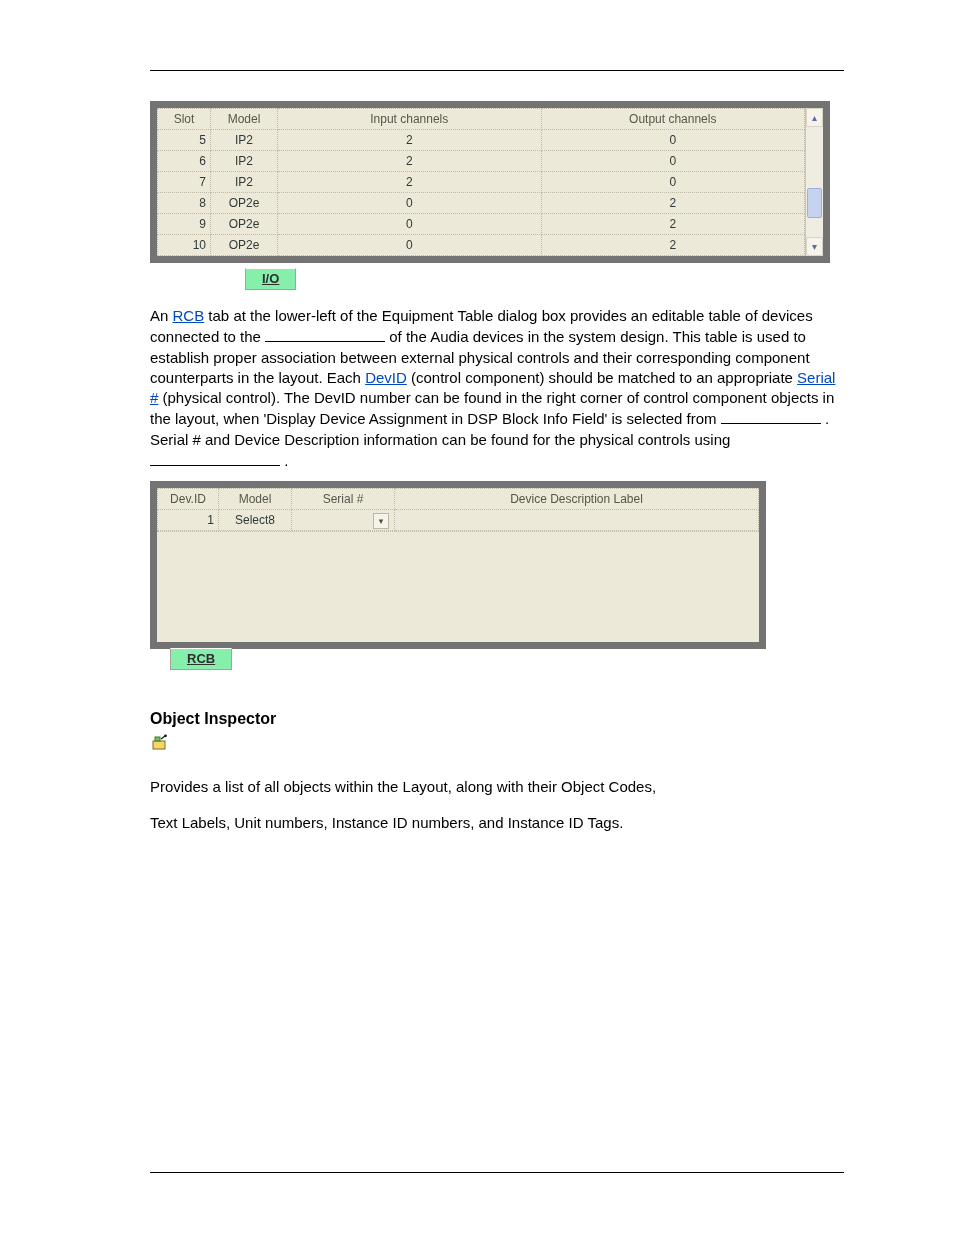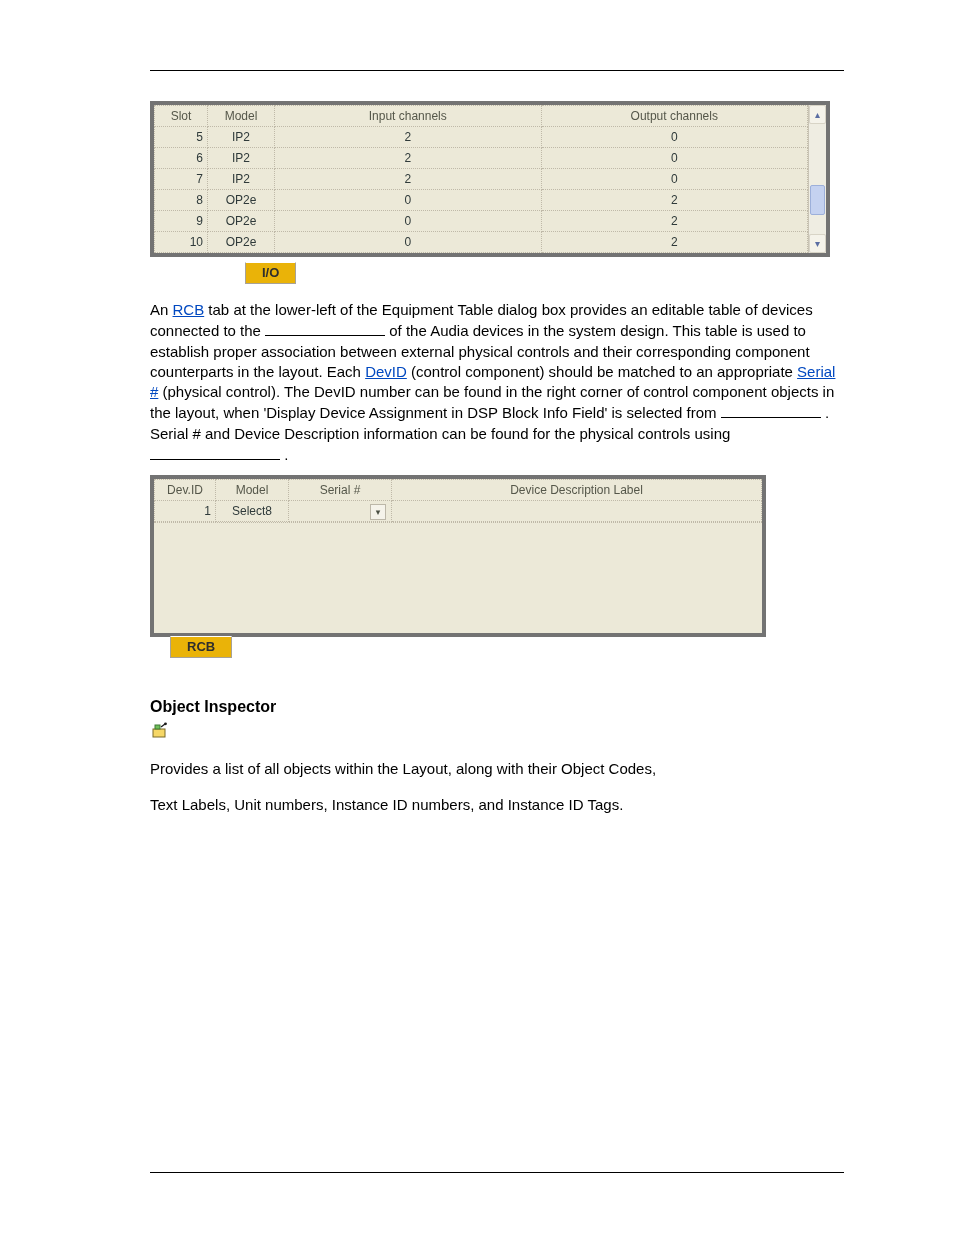--- a/index.html
+++ b/index.html
@@ -25,21 +25,21 @@
     border: none;
     border-top: 1px solid #000;
     position: absolute;
     left: 150px;
     right: 110px;
     bottom: 55px;
   }
 
   
   .panel {
-    border: 4px solid #737373;
+    border: 7px solid #737373;
     background: #ece9d8;
     box-sizing: border-box;
   }
   .panel-io {
     width: 680px;
     margin-bottom: 6px;
   }
   .panel-rcb {
     width: 616px;
     margin-top: 10px;
@@ -95,26 +95,27 @@
   .sb-track { flex:1; background:#efede2; position:relative; }
   .sb-thumb {
     position:absolute;left:1px;right:1px;
     background:#c5d2f0;border:1px solid #9db0da;border-radius:2px;
   }
 
   .tab {
     display:inline-block;
     border:1px solid #a7a297;
     border-top:1px solid #fff;
-    background:#eab308;
+    background:#86efac;
     padding: 2px 16px 3px;
     margin-left: 95px;
     margin-top:-1px;
     font: bold 13px Arial;
     color:#2e2e2e;
+    text-decoration:underline;
   }
   .tab2 { margin-left: 20px; }
 
   .para {
     margin: 16px 0 6px;
     line-height: 1.35;
   }
   .link {
     color:#0048c0;
     text-decoration: underline;
@@ -262,17 +263,17 @@
   
   <div class="section-title">Object Inspector</div>
   <span class="icon">
     <svg viewBox="0 0 18 18" width="18" height="18">
       <rect x="3" y="7" width="12" height="8" fill="#f6d766" stroke="#7a6b28"></rect>
       <rect x="5" y="3" width="5" height="4" fill="#6fbf5a" stroke="#3f7a35"></rect>
       <path d="M11 5 L15 2" stroke="#1b1b1b" stroke-width="1.3"></path>
       <circle cx="15.5" cy="1.8" r="1.4" fill="#1b1b1b"></circle>
     </svg>
   </span>
-  <p class="para" style="margin-top:16px;">Provides a list of all objects within the Layout, along with their Object Codes,</p>
+  <p class="para" style="margin-top:22px;">Provides a list of all objects within the Layout, along with their Object Codes,</p>
   <p class="para" style="">Text Labels, Unit numbers, Instance ID numbers, and Instance ID Tags.</p>
 
   <hr class="hr-bot">
 </div>
 
 </body></html>

